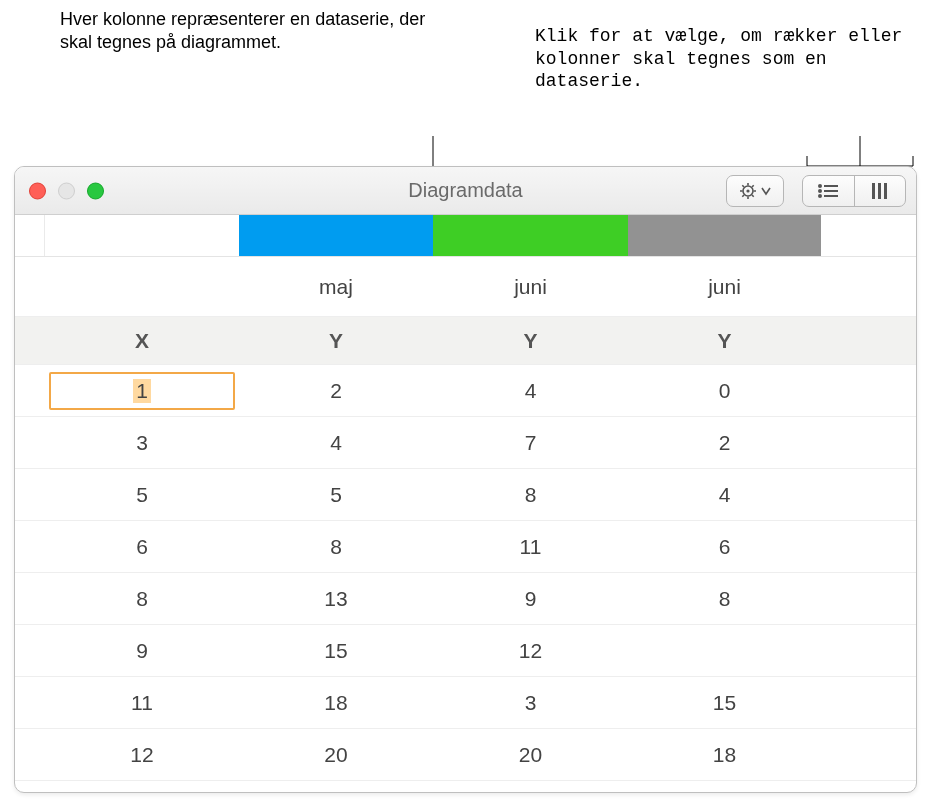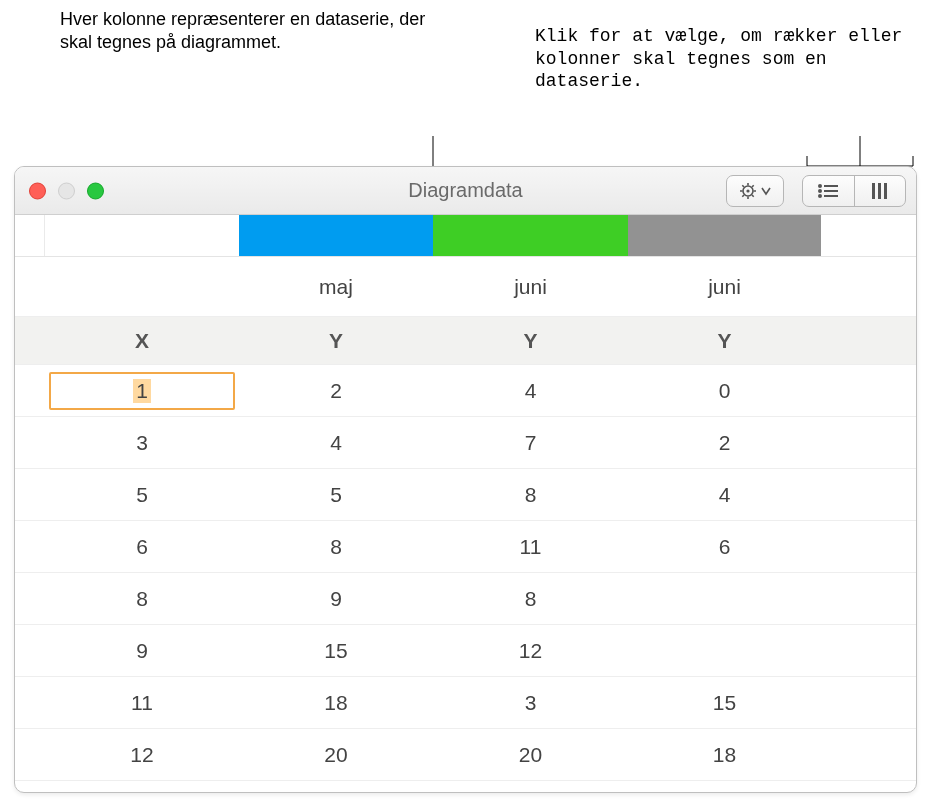--- a/index.html
+++ b/index.html
@@ -273,20 +273,21 @@
       <div class="gutter"></div>
       <div>6</div>
       <div>8</div>
       <div>11</div>
       <div>6</div>
       <div></div>
     </div>
     <div class="row data">
       <div class="gutter"></div>
       <div>8</div>
+      <div>13</div>
       <div>9</div>
       <div>8</div>
       <div></div>
     </div>
     <div class="row data">
       <div class="gutter"></div>
       <div>9</div>
       <div>15</div>
       <div>12</div>
       <div></div>

